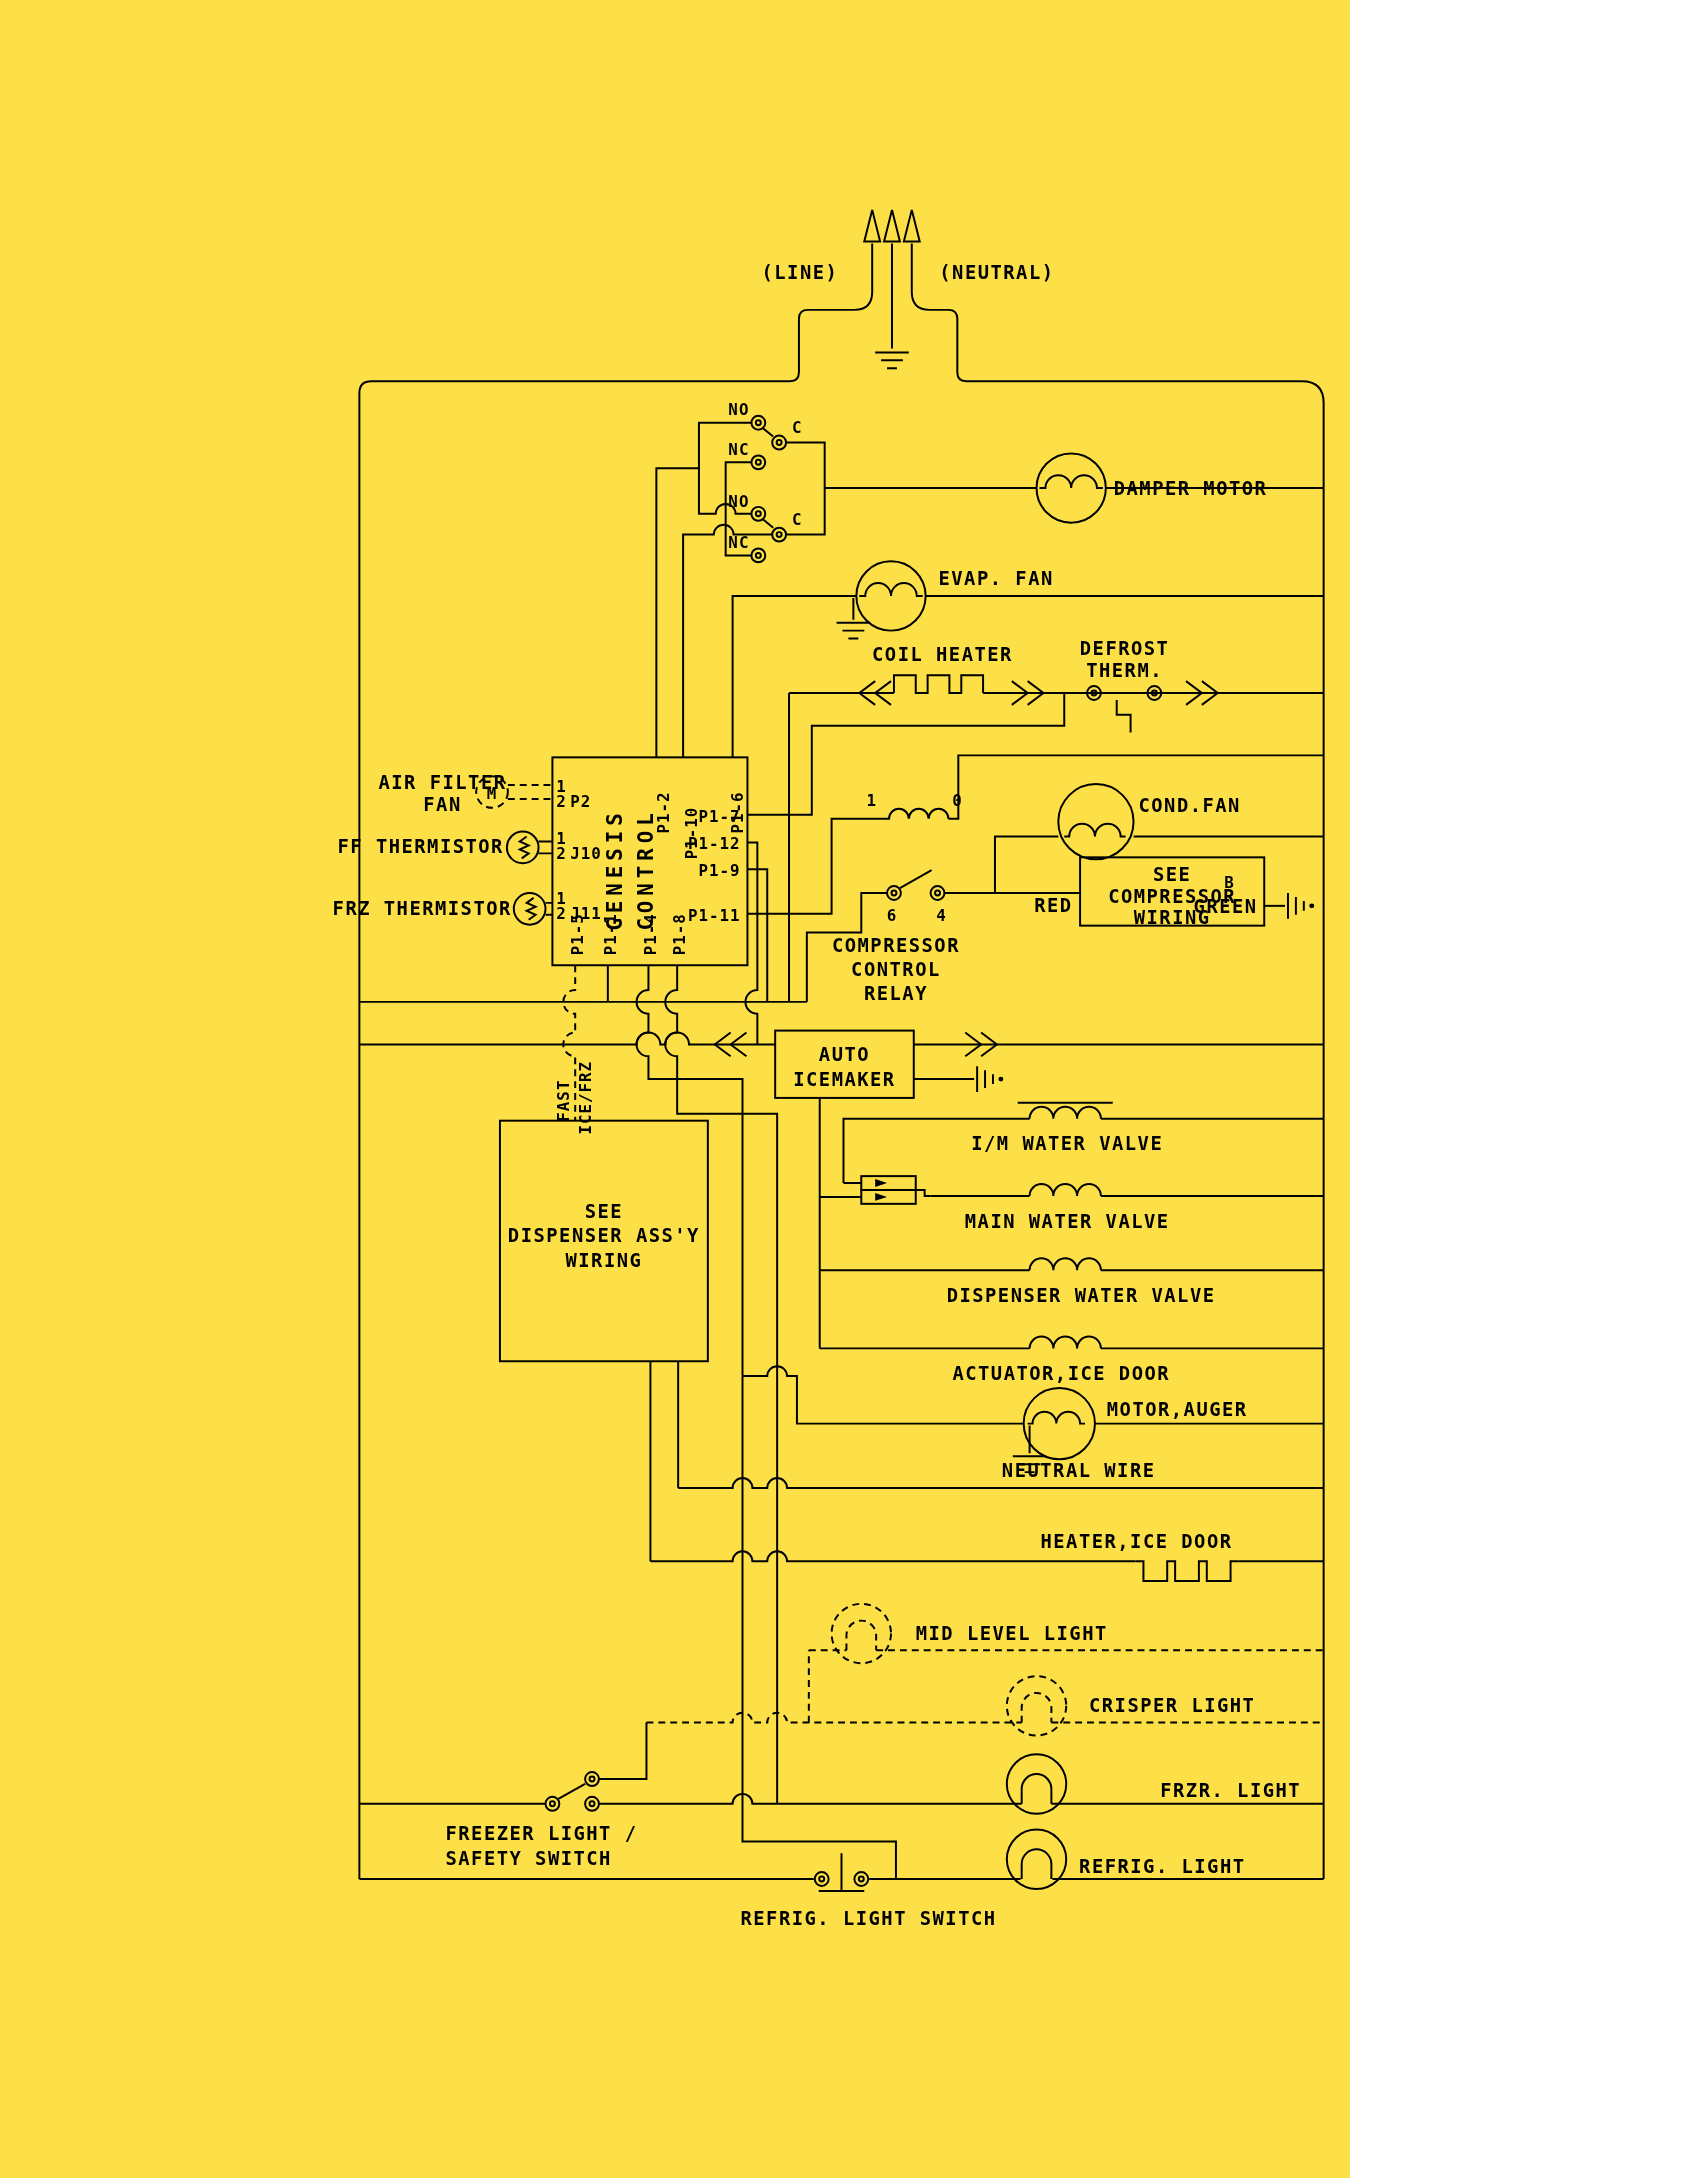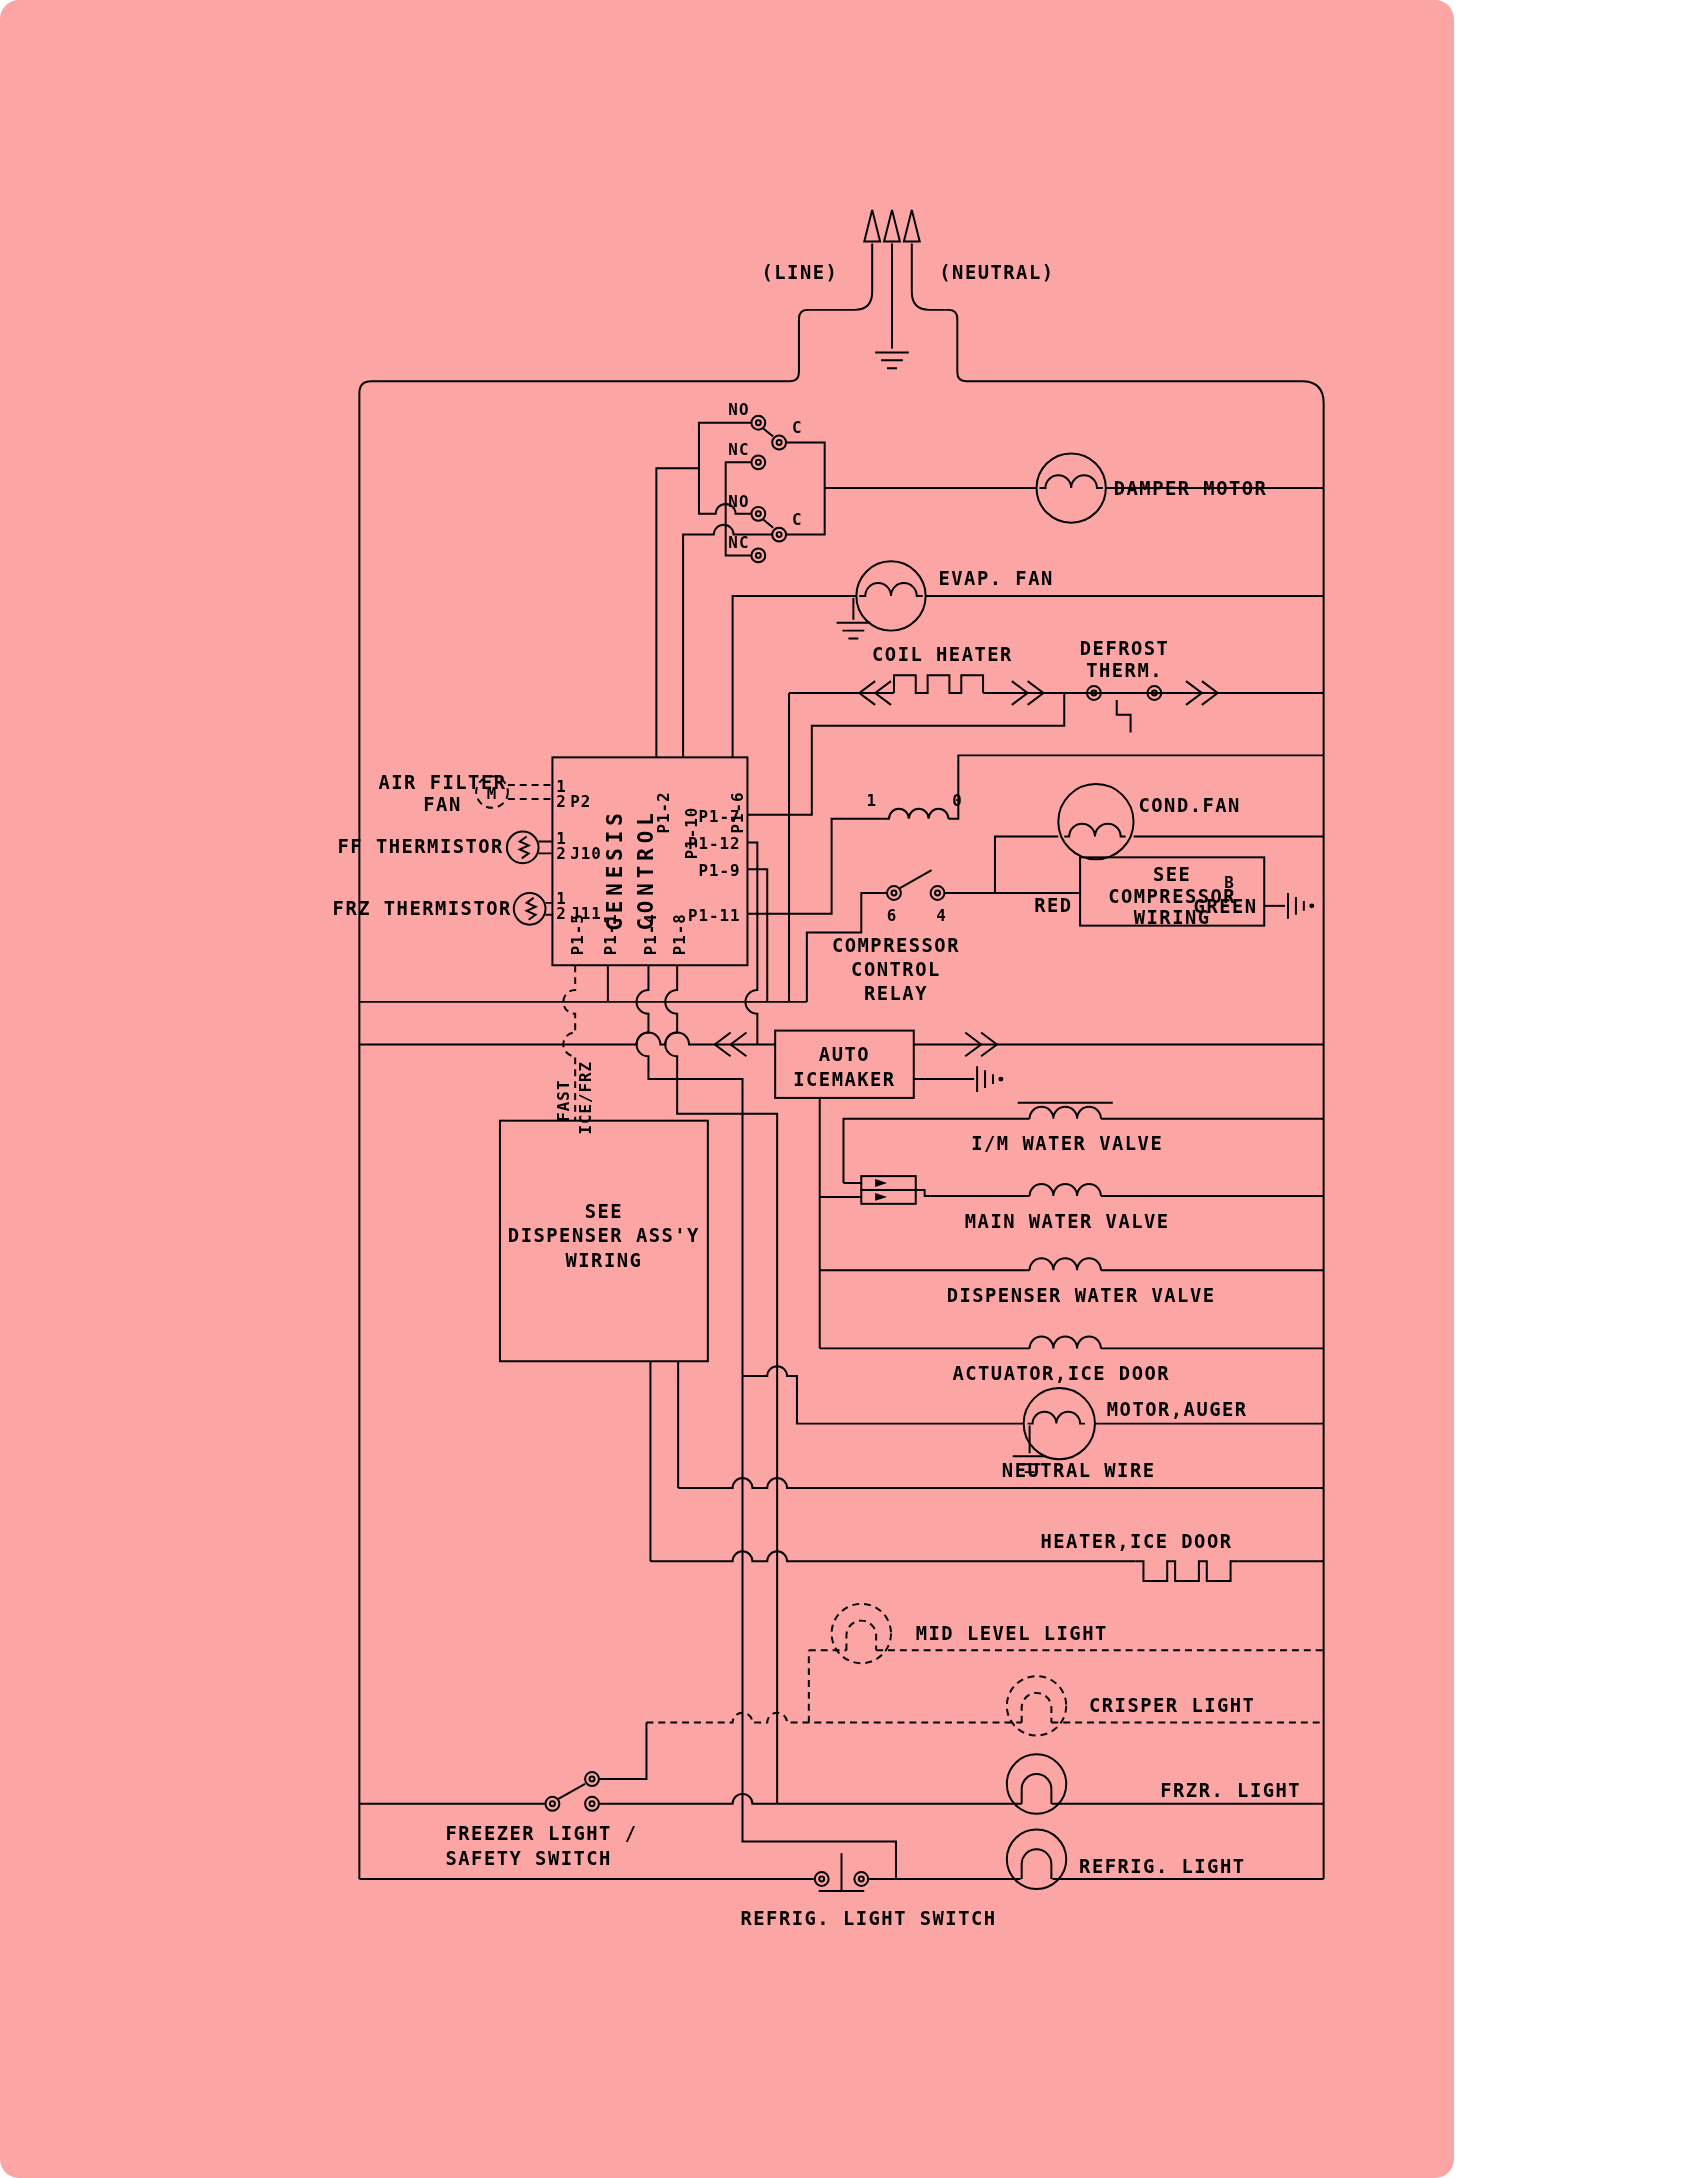--- a/index.html
+++ b/index.html
@@ -1,16 +1,16 @@
 <!DOCTYPE html>
 <html><head>
 <meta charset="utf-8">
 <style>
   html,body{margin:0;padding:0;background:#ffffff;}
-  .page{width:1454px;height:2178px;background:#fca5a5;position:relative;border-radius:19px;}
+  .page{width:1350px;height:2178px;background:#fde047;position:relative;}
   svg{display:block;}
   svg path, svg circle, svg rect, svg polyline{fill:none;stroke:#000;stroke-width:2;}
   svg .dash{stroke-dasharray:7 5;}
   svg .fillb{fill:#000;stroke:none;}
   svg text{fill:#000;stroke:none;font-family:"DejaVu Sans Mono","Liberation Mono",monospace;
            font-weight:bold;font-size:19px;letter-spacing:1.5px;}
   svg text.pin{font-size:16px;letter-spacing:1px;}
   svg text.big{font-size:21px;letter-spacing:5px;}
   svg text.mid{text-anchor:middle;}
   svg text.end{text-anchor:end;}

